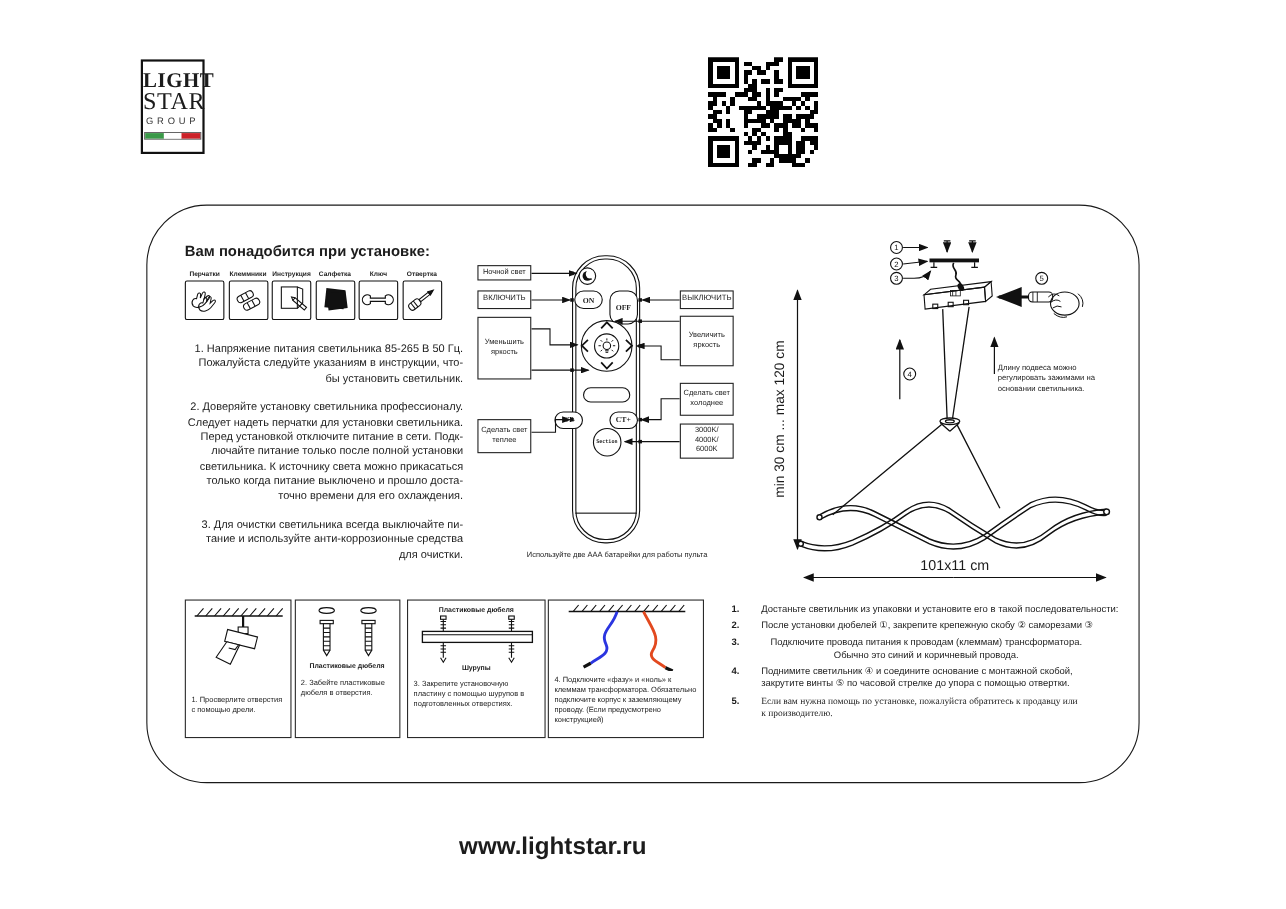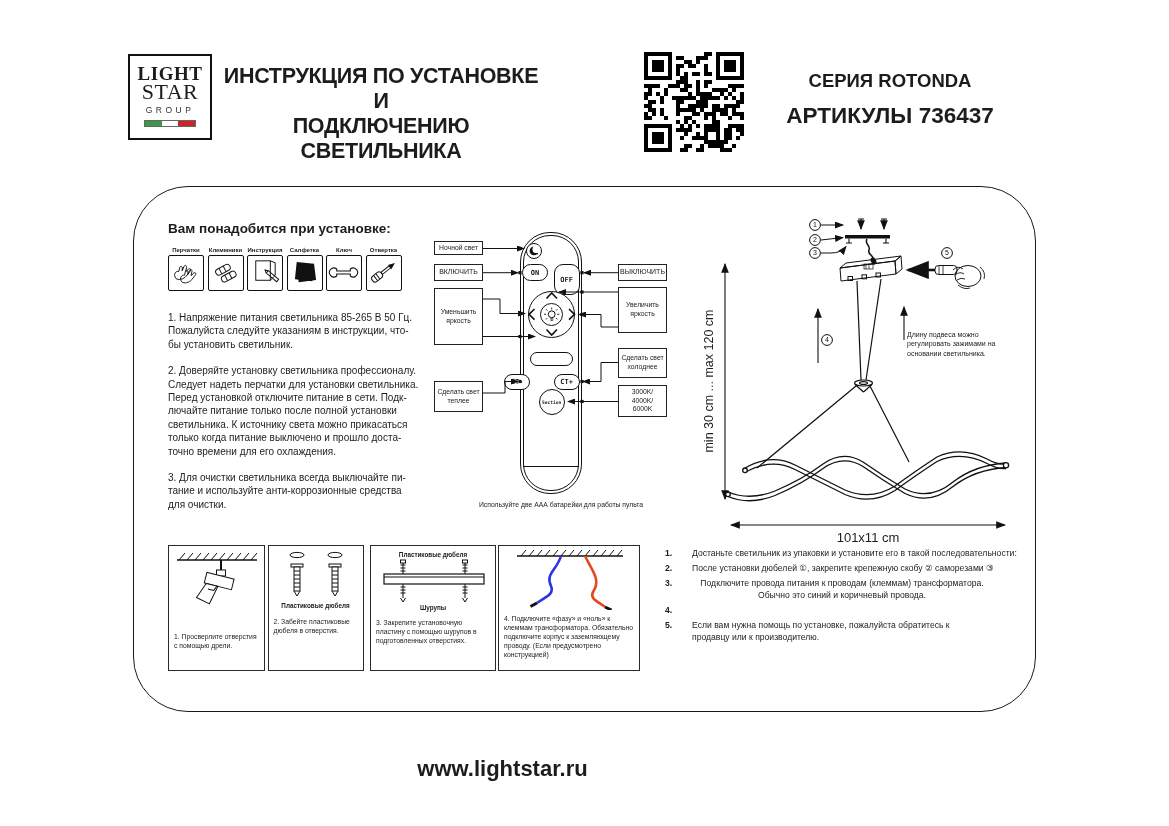--- a/index.html
+++ b/index.html
@@ -1,59 +1,59 @@
 <!DOCTYPE html>
 <html><head>
 <meta charset="utf-8">
 <style>
   html,body{margin:0;padding:0;background:#fff;}
   #page{position:relative;width:1169px;height:826px;background:#fff;overflow:hidden;
         font-family:"Liberation Sans","DejaVu Sans",sans-serif;color:#1c1c1c;}
   .abs{position:absolute;}
   
-  .logo-box{left:128px;top:54px;width:84px;height:86px;border:2px solid #111;text-align:center;box-sizing:border-box;padding-top:9px;}
+  .logo-box{left:128px;top:54px;width:58px;height:86px;border:2px solid #111;text-align:center;box-sizing:border-box;padding-top:9px;}
   .logo-l1{font-family:"Liberation Serif",serif;font-weight:bold;font-size:19px;line-height:17px;letter-spacing:.5px;}
   .logo-l2{font-family:"Liberation Serif",serif;font-weight:normal;font-size:22px;line-height:20px;letter-spacing:.5px;}
   .logo-l3{font-size:8.5px;letter-spacing:3.5px;margin-top:3px;color:#333;}
   .flag{width:52px;height:7px;margin:5px auto 0;border:1px solid #666;display:flex;box-sizing:border-box;}
   .flag span{flex:1;}
   .title{left:216px;top:64px;width:330px;text-align:center;font-weight:bold;font-size:21.5px;line-height:25px;letter-spacing:-.3px;}
   .qr{left:642px;top:52px;width:104px;height:100px;}
   .series-block{left:770px;top:70px;width:240px;text-align:center;}
   .series{font-size:18.5px;font-weight:bold;}
   .articles{font-size:22.5px;font-weight:bold;margin-top:11px;}
   
   .main-rect{left:133px;top:186px;width:903px;height:526px;border:1.6px solid #1a1a1a;border-radius:55px;box-sizing:border-box;}
   
   .needs-heading{left:168px;top:221px;font-size:13.5px;font-weight:bold;}
   .tools-row{left:168px;top:246px;display:flex;gap:3.5px;}
   .tool{width:36px;text-align:center;}
   .tool-label{font-size:6px;font-weight:bold;height:9px;line-height:9px;white-space:nowrap;}
   .tool-box{width:36px;height:36px;border:1.6px solid #111;border-radius:2px;box-sizing:border-box;}
   
   .warnings{left:168px;top:311px;width:253px;font-size:10px;line-height:13.4px;text-align:left;}
-  .warnings p{margin:0 0 13px 0;}
+  .warnings p{margin:0 0 13px 0;text-align:right;}
   
   .remote-wrap{left:430px;top:228px;width:262px;height:292px;}
   .remote-body{position:absolute;left:90px;top:4px;width:62px;height:262px;border:1.5px solid #111;border-radius:30px;box-sizing:border-box;}
   .remote-inner{position:absolute;left:2px;top:2px;right:2px;bottom:2px;border:1px solid #111;border-radius:27px;}
   .batt-line{position:absolute;left:93px;top:238px;width:56px;border-top:1.4px solid #111;}
   .rbtn{position:absolute;border:1.2px solid #111;box-sizing:border-box;display:flex;align-items:center;justify-content:center;
         font-family:"DejaVu Sans Mono",monospace;font-size:7px;font-weight:bold;background:#fff;}
-  .oval{border-radius:9px;}
+  .oval{border-radius:9px;font-family:Liberation Serif, serif;}
   .round{border-radius:50%;}
   .co-box{position:absolute;border:1px solid #222;background:#fff;box-sizing:border-box;display:flex;align-items:center;justify-content:center;
           text-align:center;font-size:6.8px;line-height:8.6px;padding:1px 2px;}
   .remote-caption{position:absolute;left:0;top:273px;width:262px;text-align:center;font-size:6.8px;color:#222;}
   svg{display:block;}
   .ln{stroke:#111;fill:none;}
   
   .pendant-wrap{left:695px;top:200px;width:340px;height:345px;}
   .vlabel{position:absolute;left:-101px;top:174px;width:230px;text-align:center;transform:rotate(-90deg);font-size:12.5px;white-space:nowrap;}
-  .hlabel{position:absolute;left:118px;top:306px;width:110px;text-align:center;font-size:13px;margin-top:24px;}
+  .hlabel{position:absolute;left:118px;top:306px;width:110px;text-align:center;font-size:13px;}
   .pendant-note{position:absolute;left:212px;top:130px;width:96px;font-size:7px;line-height:9.4px;}
   
   .sbox{position:absolute;border:1.2px solid #2a2a2a;box-sizing:border-box;background:#fff;}
   .sbox .cap{font-size:6.8px;line-height:9px;padding:0 5px;text-align:left;}
   .sbox .lbl{font-size:6.3px;font-weight:bold;text-align:center;}
   
   .install{left:665px;top:548px;width:370px;}
   .install-h{font-size:17px;letter-spacing:.3px;margin-bottom:11px;}
   .istep{display:flex;margin-bottom:3.5px;}
   .istep .n{width:27px;font-weight:bold;font-size:8.6px;line-height:11.6px;flex:none;}
@@ -70,24 +70,20 @@
     <div class="logo-l1">LIGHT</div>
     <div class="logo-l2">STAR</div>
     <div class="logo-l3">GROUP</div>
     <div class="flag">
       <span style="background:#3a9948"></span>
         <span style="background:#fff"></span>
         <span style="background:#cc2229"></span>
     </div>
   </div>
 
-  <div class="abs title">
-    <div>ИНСТРУКЦИЯ ПО УСТАНОВКЕ И</div>
-    <div>ПОДКЛЮЧЕНИЮ СВЕТИЛЬНИКА</div>
-  </div>
 
   <div class="abs qr">
     <svg id="qr-svg" viewBox="0 0 25 25" width="104" height="100" shape-rendering="crispEdges" fill="#000">
         <rect x="15" y="0" width="1" height="1"></rect>
         <rect x="16" y="0" width="1" height="1"></rect>
         <rect x="8" y="1" width="1" height="1"></rect>
         <rect x="9" y="1" width="1" height="1"></rect>
         <rect x="13" y="1" width="1" height="1"></rect>
         <rect x="14" y="1" width="1" height="1"></rect>
         <rect x="15" y="1" width="1" height="1"></rect>
@@ -299,24 +295,20 @@
         <rect x="2" y="2" width="3" height="3" fill="#000"></rect>
         <rect x="18" y="0" width="7" height="7" fill="#000"></rect>
         <rect x="19" y="1" width="5" height="5" fill="#fff"></rect>
         <rect x="20" y="2" width="3" height="3" fill="#000"></rect>
         <rect x="0" y="18" width="7" height="7" fill="#000"></rect>
         <rect x="1" y="19" width="5" height="5" fill="#fff"></rect>
         <rect x="2" y="20" width="3" height="3" fill="#000"></rect>
       </svg>
   </div>
 
-  <div class="abs series-block">
-    <div class="series">СЕРИЯ ROTONDA</div>
-    <div class="articles">АРТИКУЛЫ 736437</div>
-  </div>
 
   <div class="abs main-rect"></div>
 
   <div class="abs needs-heading">Вам понадобится при установке:</div>
   <div class="abs tools-row">
     <div class="tool">
       <div class="tool-label">Перчатки</div>
       <div class="tool-box">
         <svg viewBox="0 0 34 34" width="33" height="33">
           <g class="ln" stroke-width="1">
@@ -670,22 +662,23 @@
     <div class="istep">
       <div class="n">2.</div>
       <div class="t">После установки дюбелей ①, закрепите крепежную скобу ② саморезами ③</div>
     </div>
     <div class="istep">
       <div class="n">3.</div>
       <div class="t" style="max-width:300px;text-align:center;">Подключите провода питания к проводам (клеммам) трансформатора. Обычно это синий и коричневый провода.</div>
     </div>
     <div class="istep">
       <div class="n">4.</div>
+      <div class="t" style="max-width:310px;">Поднимите светильник ④ и соедините основание с монтажной скобой, закрутите винты ⑤ по часовой стрелке до упора с помощью отвертки.</div>
     </div>
     <div class="istep">
       <div class="n">5.</div>
-      <div class="t" style="max-width:290px;">Если вам нужна помощь по установке, пожалуйста обратитесь к продавцу или к производителю.</div>
+      <div class="t" style="max-width:290px;font-family:Liberation Serif, serif;">Если вам нужна помощь по установке, пожалуйста обратитесь к продавцу или к производителю.</div>
     </div>
   </div>
 
   <div class="abs footer">www.lightstar.ru</div>
 
 </div>
 
 </body></html>

